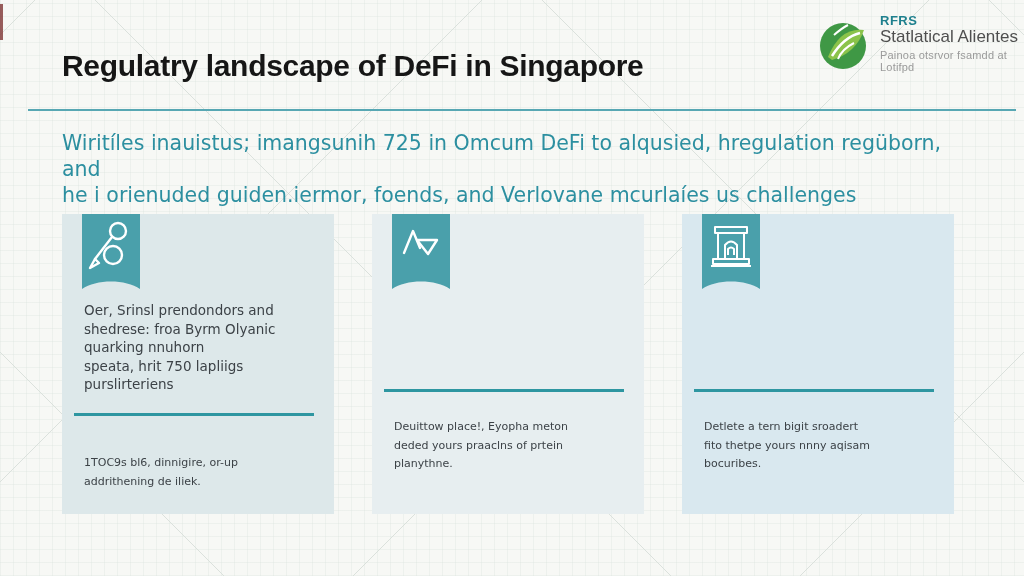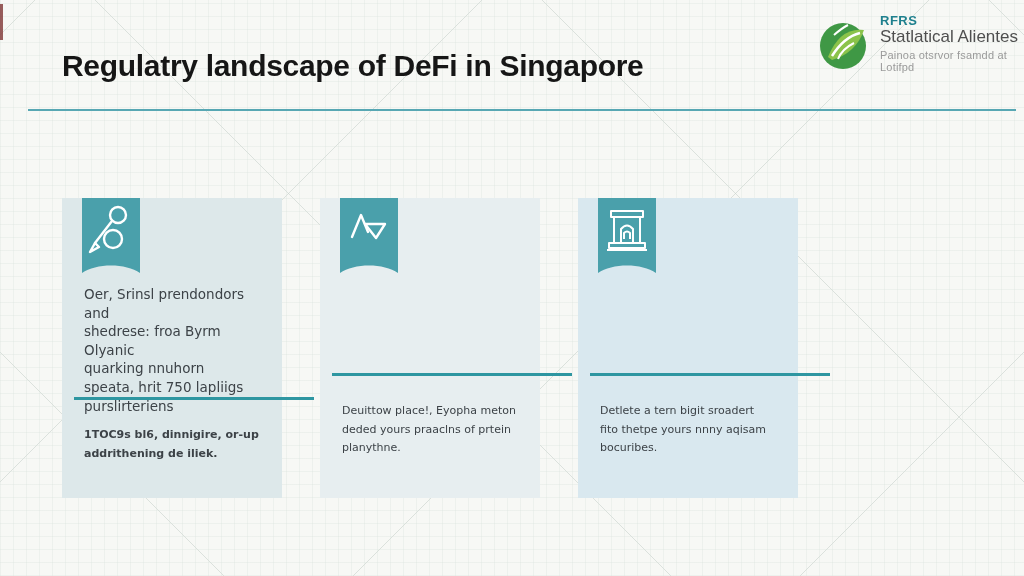--- a/index.html
+++ b/index.html
@@ -29,39 +29,39 @@
 
   .header-rule{position:absolute;left:28px;top:109px;width:988px;height:2px;background:#57a7b3;}
 
   .subtitle{
     position:absolute;left:62px;top:130px;width:900px;
     font-family:"DejaVu Sans",sans-serif;
     font-size:20.5px;color:#2c8fa0;line-height:26px;white-space:pre-line;font-weight:500;
   }
 
   .cards{position:absolute;left:62px;top:198px;display:flex;gap:38px;}
-  .card{width:220px;height:300px;box-sizing:border-box;position:relative;}
+  .card{width:272px;height:300px;box-sizing:border-box;position:relative;margin-top:16px;}
   .card.c1{background:#dde8ea;}
   .card.c2{background:#e7eef0;}
   .card.c3{background:#d9e8ef;}
   .badge{position:absolute;left:20px;top:0;width:58px;height:76px;}
   .card-top-text{
     position:absolute;left:22px;right:14px;top:87px;
     font-family:"DejaVu Sans",sans-serif;
     font-size:13.5px;color:#3c4247;line-height:18.6px;white-space:pre-line;
   }
   .card-rule{position:absolute;left:12px;width:240px;height:3px;background:#2e96a1;}
   .c1 .card-rule{top:199px;}
   .c2 .card-rule,.c3 .card-rule{top:175px;}
   .card-bottom-text{
     position:absolute;left:22px;right:14px;
     font-family:"DejaVu Sans",sans-serif;
     font-size:11px;color:#3c4247;line-height:18.6px;white-space:pre-line;
   }
-  .c1 .card-bottom-text{top:228px;font-weight:bold;}
+  .c1 .card-bottom-text{top:240px;}
   .c2 .card-bottom-text,.c3 .card-bottom-text{top:204px;}
 </style>
 </head>
 <body>
 
 <div class="slide">
 
   <div class="corner-mark"></div>
 
   <div class="title">Regulatry landscape of DeFi in Singapore</div>
@@ -78,20 +78,22 @@
     </span>
     <span class="logo-text">
       <div class="logo-brand">RFRS</div>
       <div class="logo-name">Statlatical Alientes</div>
       <div class="logo-tagline">Painoa otsrvor fsamdd at Lotifpd</div>
     </span>
   </div>
 
   <div class="header-rule"></div>
 
+  <div class="subtitle">Wiritíles inauistus; imangsunih 725 in Omcum DeFi to alqusied, hregulation regüborn, and
+he i orienuded guiden.iermor, foends, and Verlovane mcurlaíes us challenges</div>
 
   <div class="cards">
 
     <div class="card c1">
       <span class="badge">
         <svg width="58" height="76" viewBox="0 0 58 76">
           <path d="M0 0 H58 V75 C44 65 14 65 0 75 Z" fill="#4aa0ab"></path>
           <g stroke="#ffffff" stroke-width="2.4" fill="none" stroke-linecap="round" stroke-linejoin="round">
             <circle cx="36" cy="17" r="8"></circle>
             <circle cx="31" cy="41" r="9"></circle>

